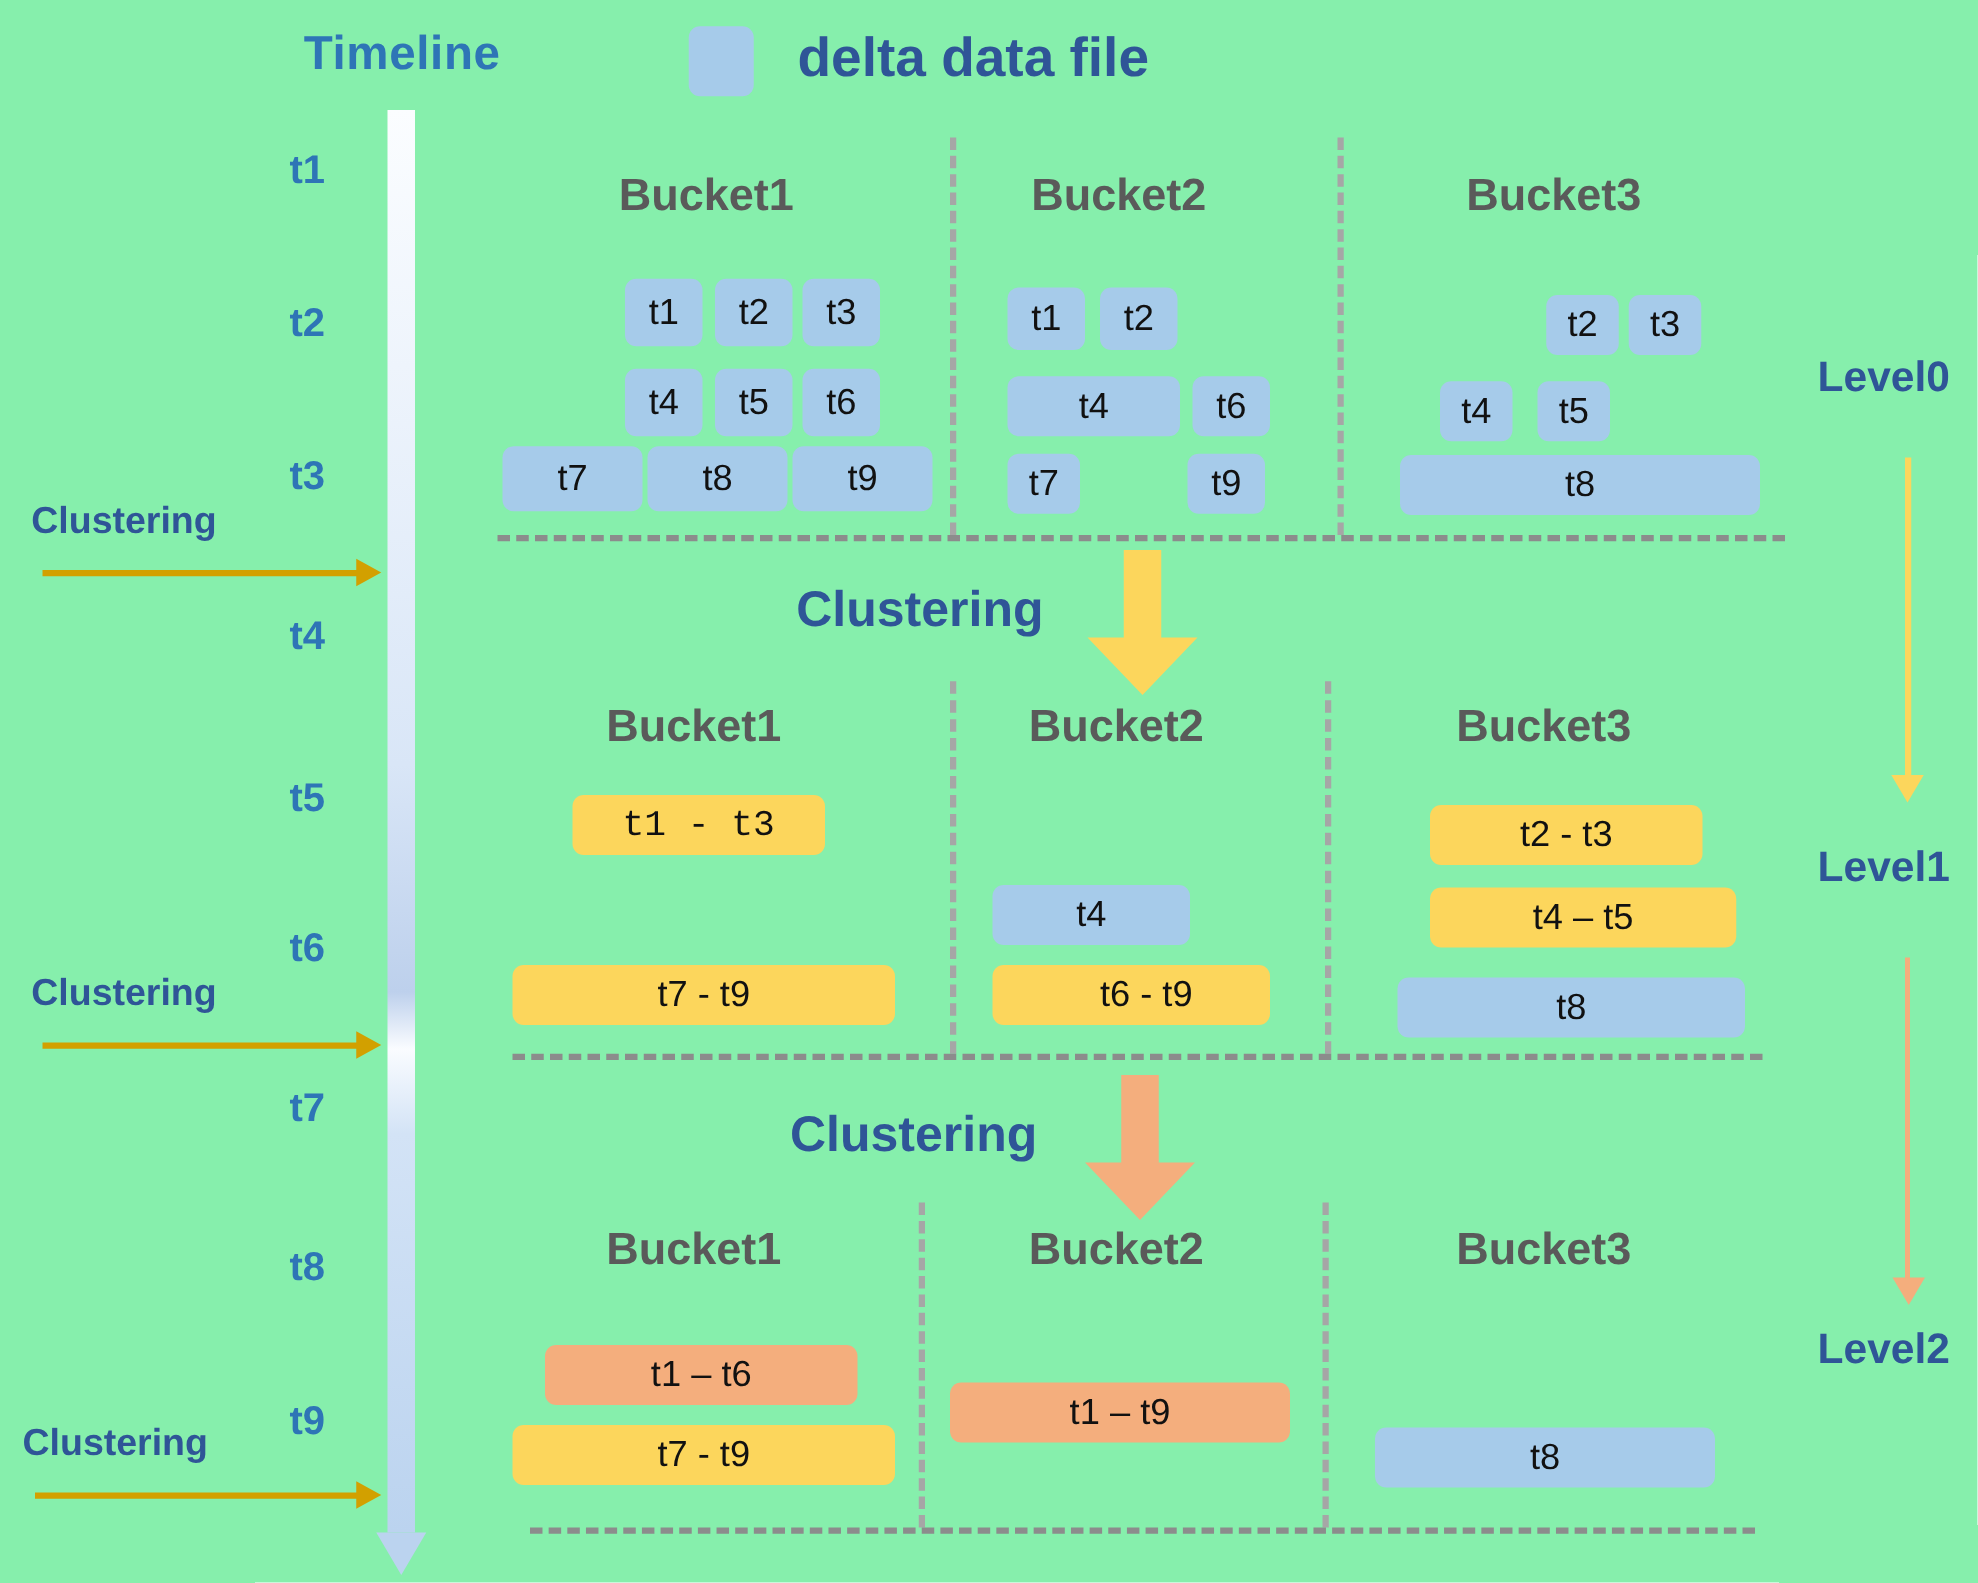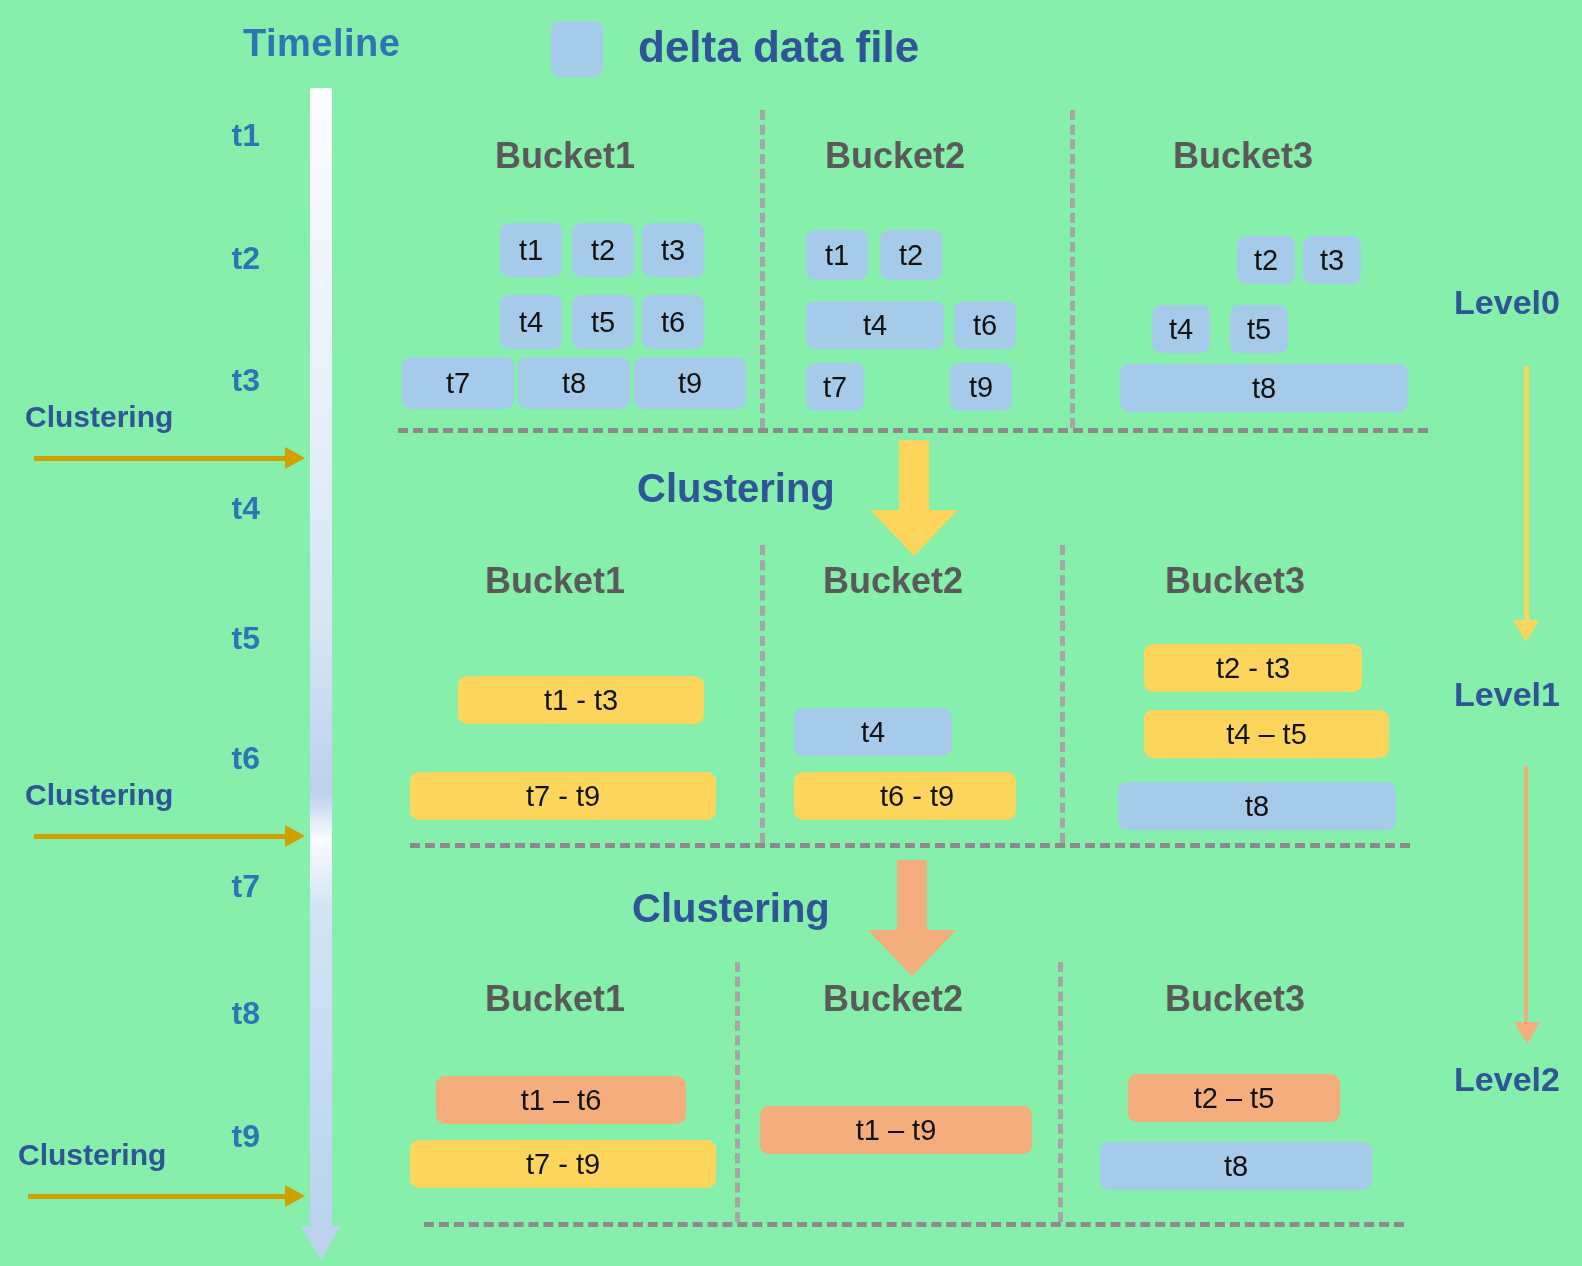--- a/index.html
+++ b/index.html
@@ -199,21 +199,21 @@
 
   <div class="abs clustering-big" style="left:637px; top:466px;">Clustering</div>
   <svg class="fat-arrow" style="left:868px; top:440px;" width="92" height="118" viewBox="0 0 92 118">
     <polygon points="31,0 61,0 61,70 90,70 46,116 2,70 31,70" fill="#FCD65C"></polygon>
   </svg>
 
   <div class="abs bucket-lbl" style="left:440px; top:560px; width:230px;">Bucket1</div>
   <div class="abs bucket-lbl" style="left:778px; top:560px; width:230px;">Bucket2</div>
   <div class="abs bucket-lbl" style="left:1120px; top:560px; width:230px;">Bucket3</div>
 
-  <div class="fbox c-yellow" style="left:458px; top:676px; width:246px; height:48px;">t1 - t3</div>
+  <div class="fbox c-yellow" style="left:458px; top:636px; width:202px; height:48px;font-family:Liberation Mono, monospace;">t1 - t3</div>
   <div class="fbox c-yellow" style="left:410px; top:772px; width:306px; height:48px;">t7 - t9</div>
 
   <div class="fbox c-blue" style="left:794px; top:708px; width:158px; height:48px;">t4</div>
   <div class="fbox c-yellow" style="left:794px; top:772px; width:222px; height:48px;padding-left:24px;">t6 - t9</div>
 
   <div class="fbox c-yellow" style="left:1144px; top:644px; width:218px; height:48px;">t2 - t3</div>
   <div class="fbox c-yellow" style="left:1144px; top:710px; width:245px; height:48px;">t4 – t5</div>
   <div class="fbox c-blue" style="left:1118px; top:782px; width:278px; height:48px;">t8</div>
 
   <div class="abs level-lbl" style="left:1432px; top:675px; width:150px;">Level1</div>
@@ -227,18 +227,17 @@
 
   <div class="abs bucket-lbl" style="left:440px; top:978px; width:230px;">Bucket1</div>
   <div class="abs bucket-lbl" style="left:778px; top:978px; width:230px;">Bucket2</div>
   <div class="abs bucket-lbl" style="left:1120px; top:978px; width:230px;">Bucket3</div>
 
   <div class="fbox c-orange" style="left:436px; top:1076px; width:250px; height:48px;">t1 – t6</div>
   <div class="fbox c-yellow" style="left:410px; top:1140px; width:306px; height:48px;">t7 - t9</div>
 
   <div class="fbox c-orange" style="left:760px; top:1106px; width:272px; height:48px;">t1 – t9</div>
 
-  <div class="fbox c-orange" style="left:1128px; top:1074px; width:212px; height:48px;">t2 – t5</div>
   <div class="fbox c-blue" style="left:1100px; top:1142px; width:272px; height:48px;">t8</div>
 
   <div class="abs level-lbl" style="left:1432px; top:1060px; width:150px;">Level2</div>
 
 </div>
 
 </body></html>

